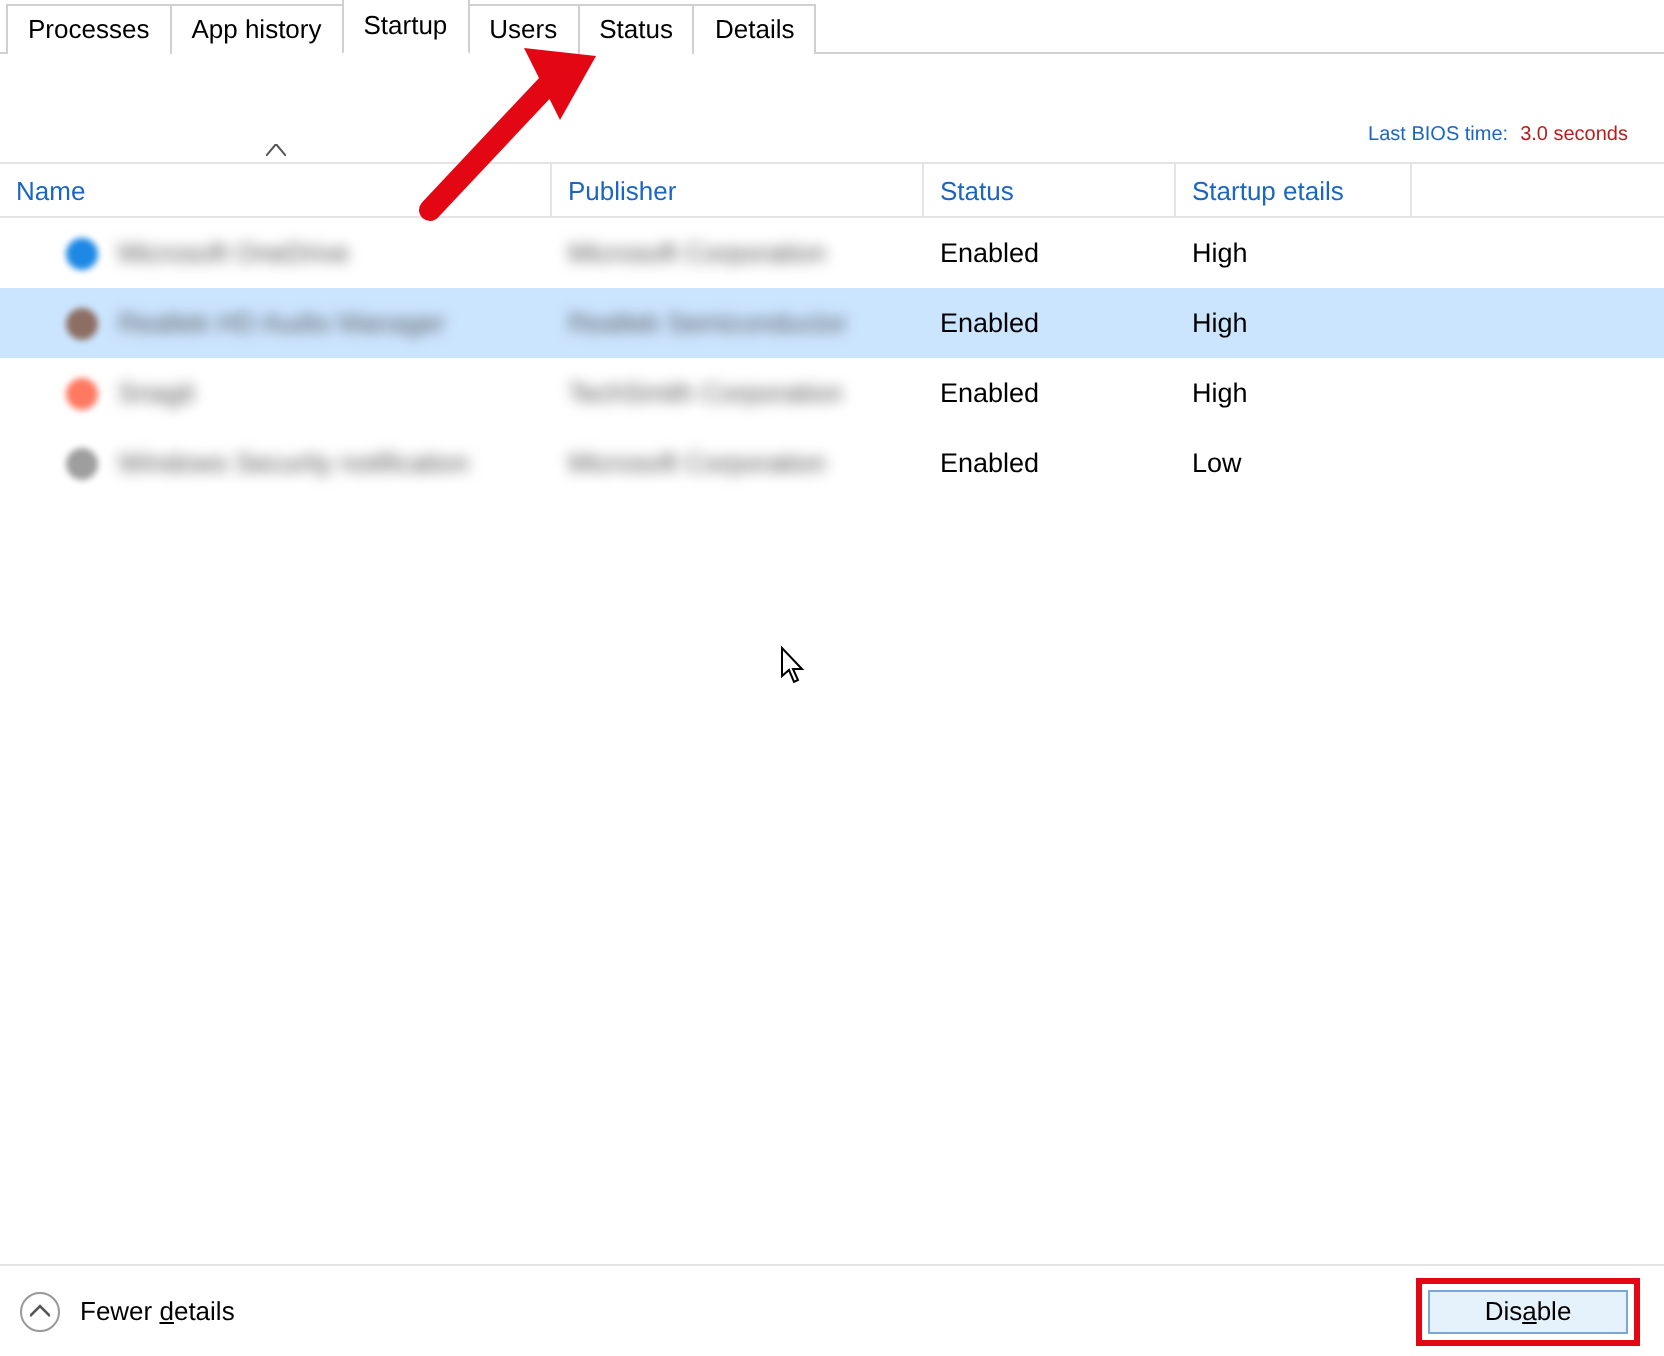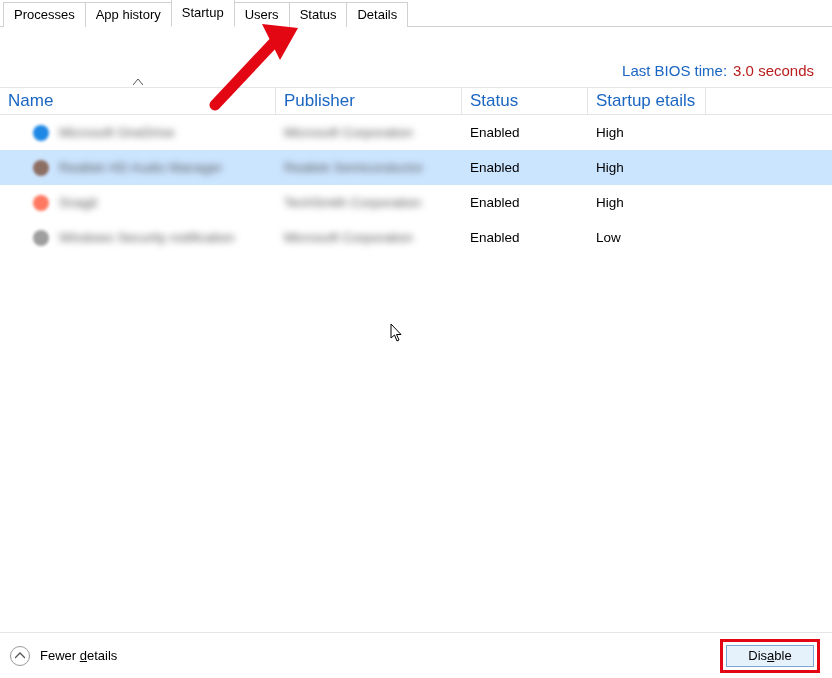--- a/index.html
+++ b/index.html
@@ -40,33 +40,33 @@
     border-bottom: 1px solid #fff;
     z-index: 2;
     padding-top: 5px;
     padding-bottom: 6px;
     top: 1px;
   }
   
   .meta-row {
     display: flex; justify-content: flex-end;
     padding: 35px 18px 8px 0;
-    font-size: 15px;
+    font-size: 10px;
     margin-left: 44px;
   }
   .meta-row .label { color: #1a66c2; margin-right: 6px; }
   .meta-row .value { color: #b91c1c; }
   
   .col-headers {
     display: flex;
     border-top: 1px solid #e5e5e5;
     border-bottom: 1px solid #e5e5e5;
     height: 28px;
     align-items: center;
-    font-size: 17px;
+    font-size: 13px;
     color: #1a66c2;
   }
   .col {
     border-right: 1px solid #e5e5e5;
     height: 100%;
     display: flex; align-items: center;
     padding: 0 8px;
     position: relative;
   }
   .col.name { width: 276px; padding-left: 8px; }
@@ -135,21 +135,21 @@
     margin-right: 10px;
   }
   .fewer .circ svg { display:block; }
   .fewer u { text-decoration: underline; }
   .spacer-flex { flex: 1; }
   .disable-wrap {
     border: 3px solid #e30613;
     padding: 3px;
   }
   .disable-btn {
-    width: 88px; height: 22px;
+    width: 100px; height: 22px;
     border: 1px solid #7aa7d8;
     background: #e5f1fb;
     font-size: 13px;
     display: flex; align-items: center; justify-content: center;
     cursor: default;
   }
   .disable-btn u { text-decoration: underline; }
   
   .arrow-ann {
     position: absolute;

